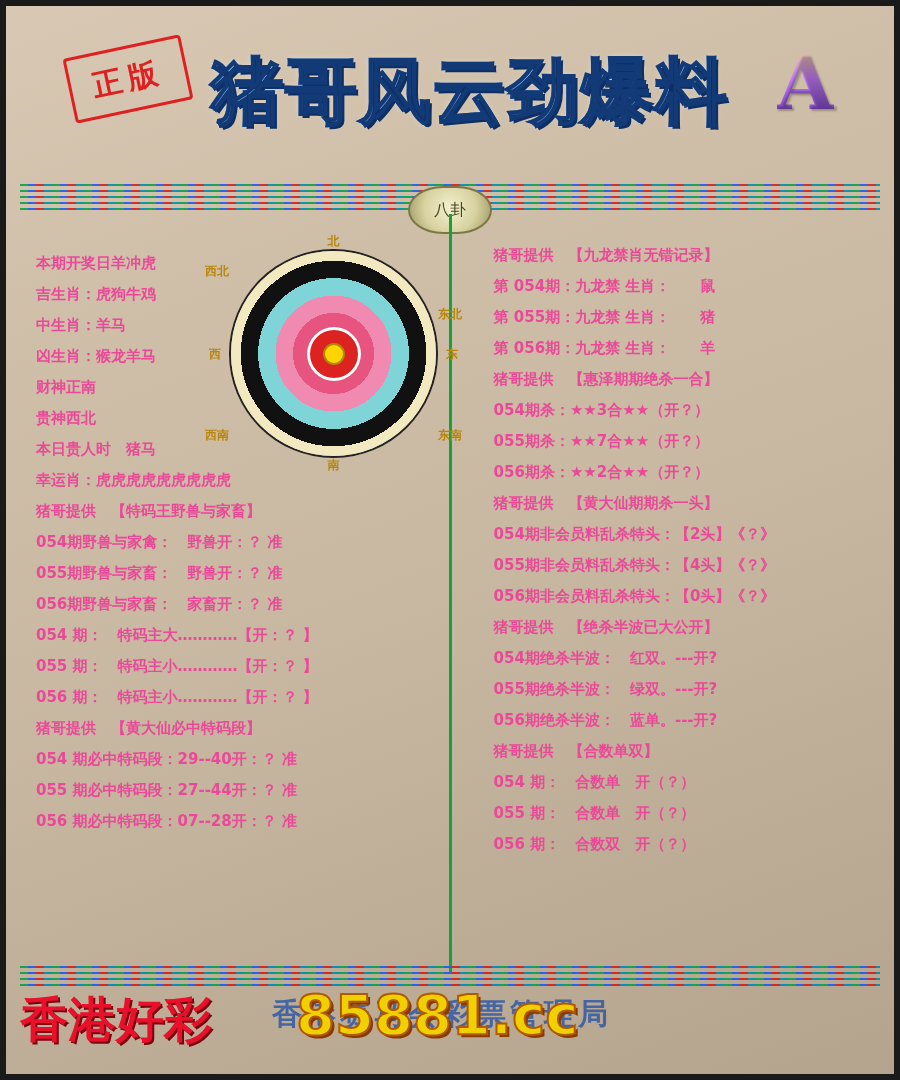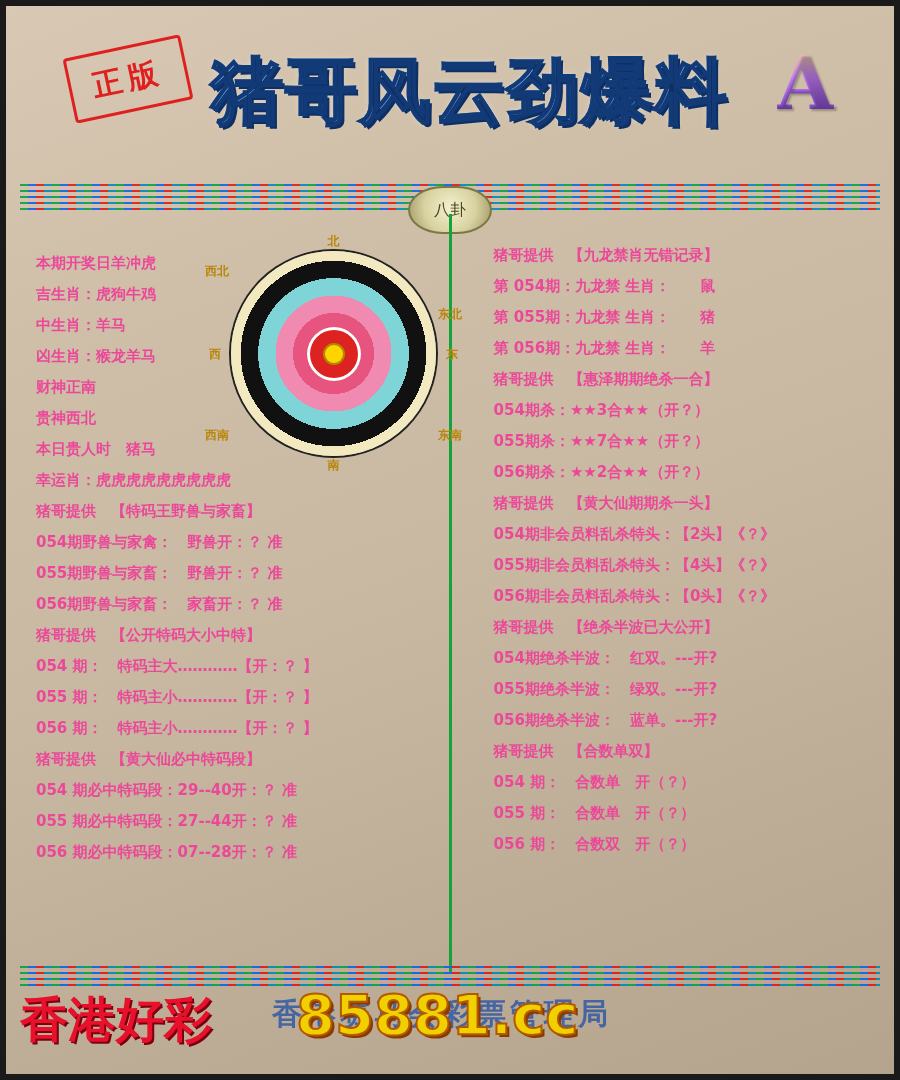--- a/index.html
+++ b/index.html
@@ -165,21 +165,20 @@
       <div class="line">中生肖：羊马</div>
       <div class="line">凶生肖：猴龙羊马</div>
       <div class="line">财神正南</div>
       <div class="line">贵神西北</div>
       <div class="line">本日贵人时　猪马</div>
       <div class="line">幸运肖：虎虎虎虎虎虎虎虎虎</div>
       <div class="line">猪哥提供　【特码王野兽与家畜】</div>
       <div class="line">054期野兽与家禽：　野兽开：？ 准</div>
       <div class="line">055期野兽与家畜：　野兽开：？ 准</div>
       <div class="line">056期野兽与家畜：　家畜开：？ 准</div>
-      <div class="line">猪哥提供　【公开特码大小中特】</div>
       <div class="line">054 期：　特码主大…………【开：？ 】</div>
       <div class="line">055 期：　特码主小…………【开：？ 】</div>
       <div class="line">056 期：　特码主小…………【开：？ 】</div>
       <div class="line">猪哥提供　【黄大仙必中特码段】</div>
       <div class="line">054 期必中特码段：29--40开：？ 准</div>
       <div class="line">055 期必中特码段：27--44开：？ 准</div>
       <div class="line">056 期必中特码段：07--28开：？ 准</div>
     </div>
 
     <div class="col right">

